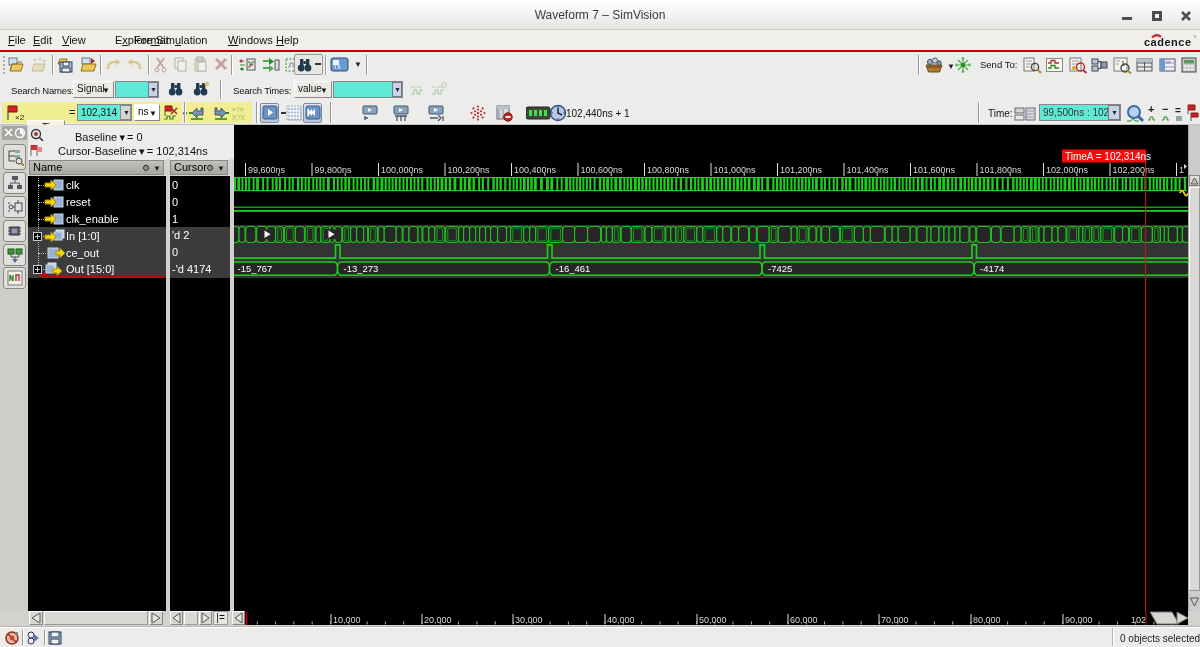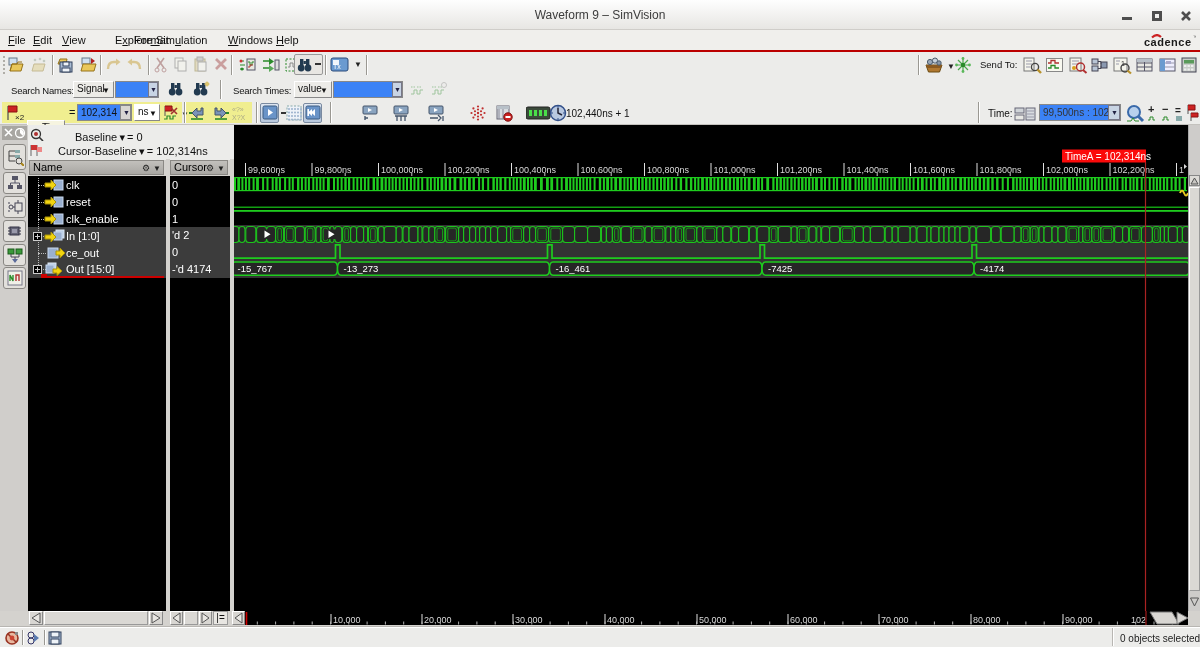--- a/index.html
+++ b/index.html
@@ -1,24 +1,24 @@
 <!DOCTYPE html>
 <html><head><meta charset="utf-8"><style>
 * { margin:0; padding:0; box-sizing:border-box; }
 html,body { width:1200px; height:647px; }
 body { font-family:"Liberation Sans",sans-serif; position:relative; background:#ececea; overflow:hidden; }
 .abs { position:absolute; }
 .t11 { font-size:11px; color:#111; }
 .t10 { font-size:10px; color:#111; }
 .combo { position:absolute; background:#ecebe7; border:1px solid #888; border-top-color:#fff; border-left-color:#fff; font-size:10px; color:#111; white-space:nowrap; overflow:hidden; }
-.winput { position:absolute; background:#3b82f6; border:1px solid #888; font-size:10px; color:#111; white-space:nowrap; overflow:hidden; }
+.winput { position:absolute; background:#5eead4; border:1px solid #888; font-size:10px; color:#111; white-space:nowrap; overflow:hidden; }
 .dd { position:absolute; font-size:8px; color:#222; }
 </style></head><body>
 <div class="abs" style="left:0;top:0;width:1200px;height:30px;background:linear-gradient(#fefefe,#e7e6e3);border-bottom:1px solid #cfcdc9;"></div>
-<div class="abs" style="left:0;top:8px;width:1200px;text-align:center;font-size:12px;color:#3c3c3c;">Waveform 9 – SimVision</div>
+<div class="abs" style="left:0;top:8px;width:1200px;text-align:center;font-size:12px;color:#3c3c3c;">Waveform 7 – SimVision</div>
 <div class="abs" style="left:1122px;top:17px;width:10px;height:3px;background:#4e4e4e;"></div>
 <div class="abs" style="left:1152px;top:11px;width:10px;height:10px;border:3px solid #4e4e4e;"></div>
 <svg class="abs" style="left:1180px;top:10px" width="12" height="12">
     <path d="M2 2 L10 10 M10 2 L2 10" stroke="#4e4e4e" stroke-width="2.6"></path>
   </svg>
 <div class="abs" style="left:0;top:30px;width:1200px;height:20px;background:#f0efec;"></div>
 <div class="abs t11" style="left:8px;top:34px;"><u>F</u>ile</div>
 <div class="abs t11" style="left:33px;top:34px;text-align:right;"><u>E</u>dit</div>
 <div class="abs t11" style="left:62px;top:34px;"><u>V</u>iew</div>
 <div class="abs t11" style="left:92px;top:34px;padding-left:23px;">E<u>x</u>plore</div>

